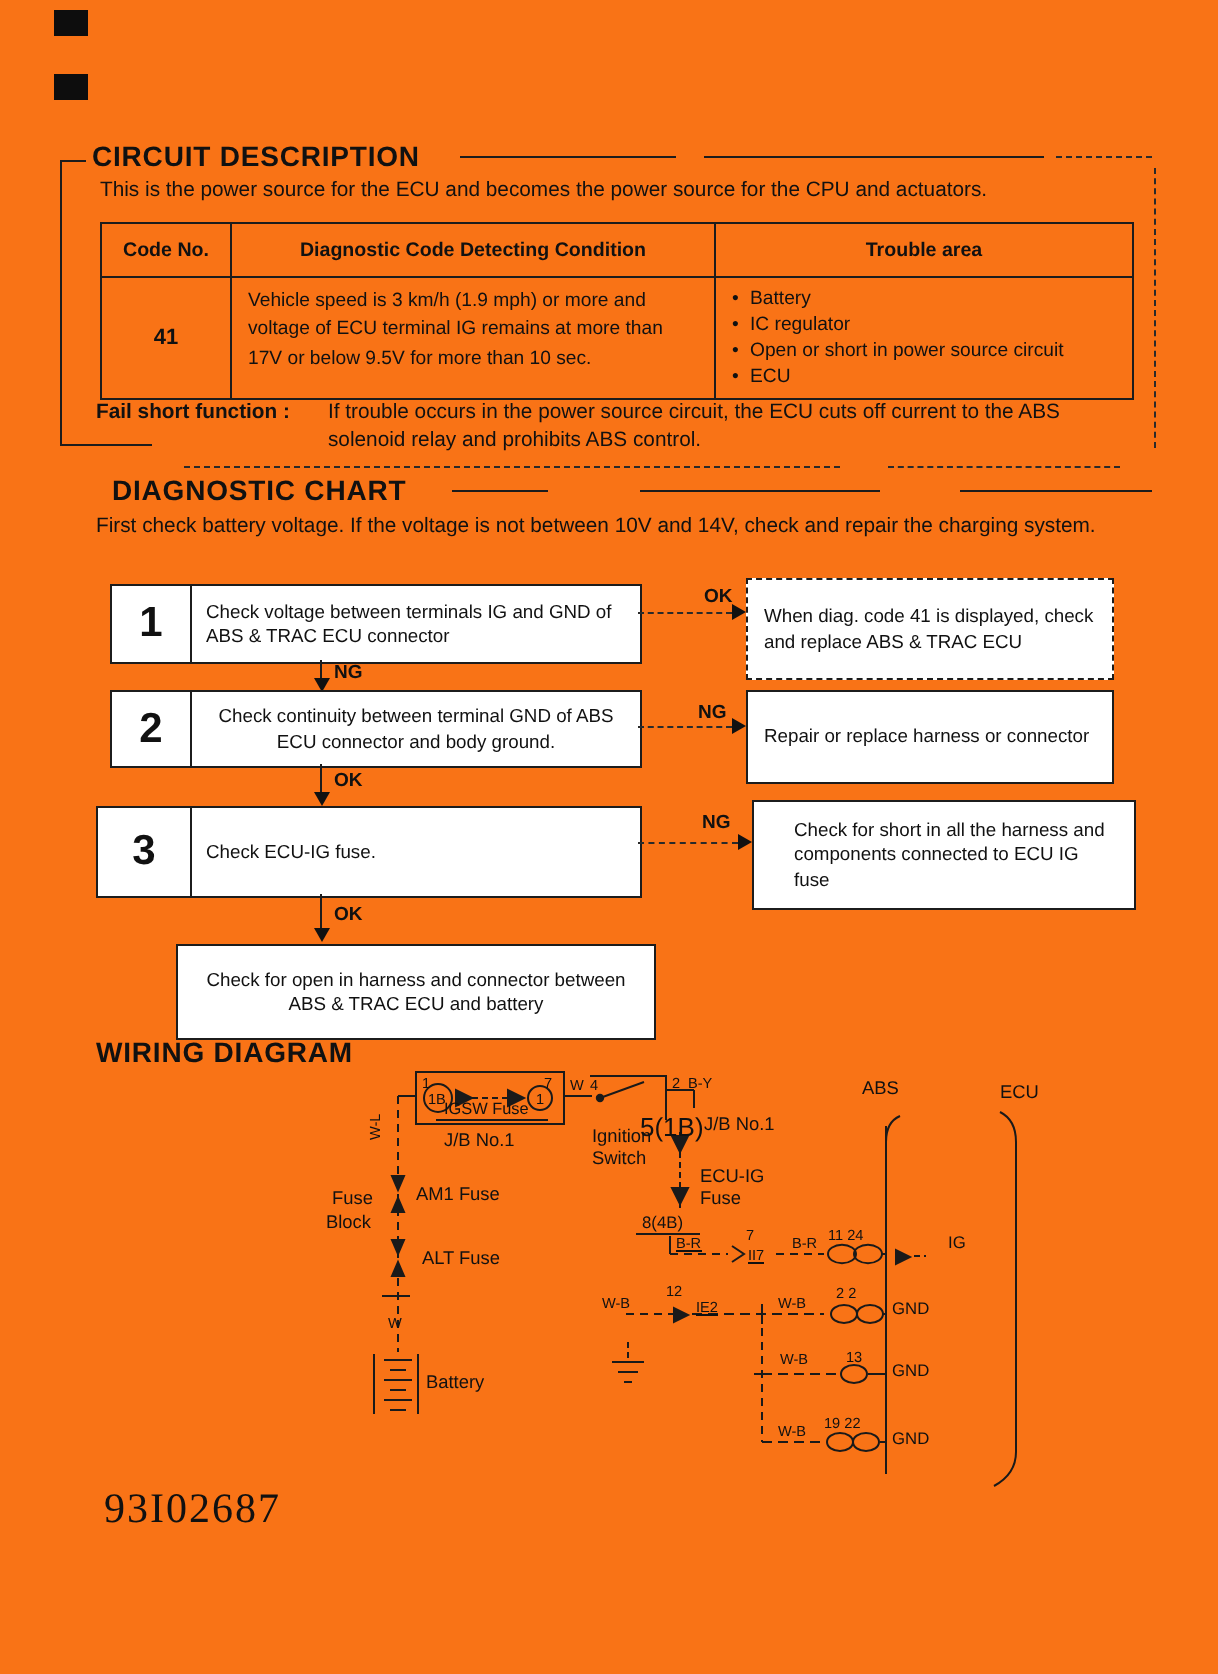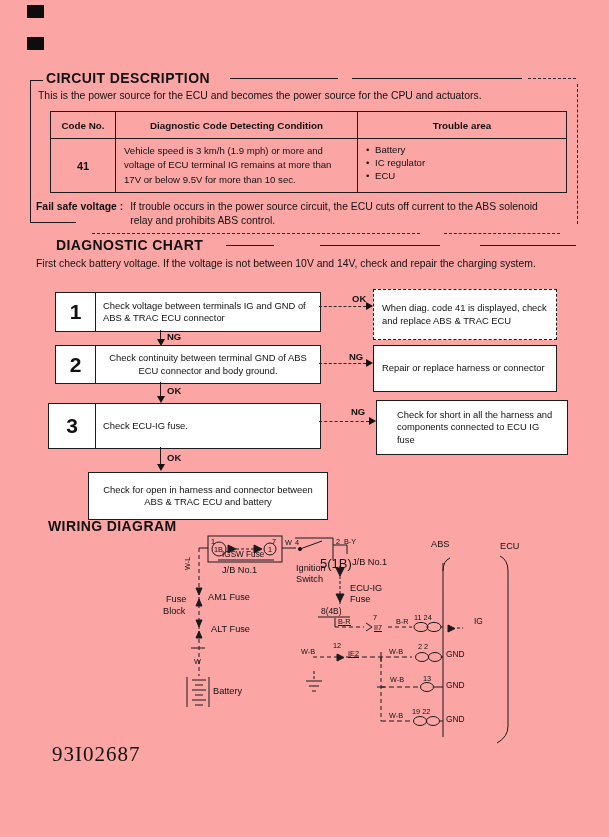--- a/index.html
+++ b/index.html
@@ -1,25 +1,25 @@
 <!DOCTYPE html>
 <html><head>
 <meta charset="utf-8">
 <style>
   html,body{margin:0;padding:0;background:#e8e8e8;}
-  #page{position:relative;width:609px;height:837px;background:#fca5a5;
+  #page{position:relative;width:609px;height:837px;background:#f97316;
         font-family:"Liberation Sans",sans-serif;color:#111;overflow:hidden;}
   .abs{position:absolute;}
   .hline{position:absolute;height:0;border-top:1px solid #1c1c1c;}
   .hdash{position:absolute;height:0;border-top:1px dashed #2a2a2a;}
   .vline{position:absolute;width:1px;background:#1c1c1c;}
   .vdash{position:absolute;width:0;border-left:1px dashed #2a2a2a;}
   .mark{position:absolute;background:#0d0d0d;}
   .sec-title{position:absolute;font-size:14px;font-weight:700;letter-spacing:.4px;white-space:nowrap;}
-  .body-txt{font-size:10.4px;line-height:1.32;}
+  .body-txt{font-size:10.4px;line-height:1.32;margin-left:12px;}
   
   .ctable{position:absolute;left:50px;top:111px;width:515px;border:1px solid #1c1c1c;
           display:grid;grid-template-columns:64px 242px 209px;font-size:9.6px;}
   .ctable .cell{border-left:1px solid #1c1c1c;padding:3px 7px;}
   .ctable .c0{border-left:none;}
   .ctable .hrow{border-bottom:1px solid #1c1c1c;font-weight:700;text-align:center;
                 display:flex;align-items:center;justify-content:center;min-height:20px;font-size:9.8px;}
   .bullets div{position:relative;padding-left:9px;line-height:1.36;}
   .bullets div::before{content:"•";position:absolute;left:0;top:0;}
   
@@ -64,26 +64,27 @@
   <div class="ctable">
     <div class="cell c0 hrow">Code No.</div>
     <div class="cell hrow">Diagnostic Code Detecting Condition</div>
     <div class="cell hrow">Trouble area</div>
 
     <div class="cell c0" style="display:flex;align-items:center;justify-content:center;font-weight:700;font-size:11px;">41</div>
     <div class="cell" style="line-height:1.5;padding:5px 8px;">Vehicle speed is 3 km/h (1.9 mph) or more and voltage of ECU terminal IG remains at more than 17V or below 9.5V for more than 10 sec.</div>
     <div class="cell bullets" style="padding:4px 8px;">
       <div>Battery</div>
       <div>IC regulator</div>
+      <div>Open or short in power source circuit</div>
       <div>ECU</div>
     </div>
   </div>
 
   <div class="abs" style="left:36px;top:200px;width:534px;display:flex;">
-    <div class="body-txt" style="font-weight:700;white-space:nowrap;margin-right:7px;">Fail safe voltage :</div>
+    <div class="body-txt" style="font-weight:700;white-space:nowrap;margin-right:7px;">Fail short function :</div>
     <div class="body-txt" style="width:426px;">If trouble occurs in the power source circuit, the ECU cuts off current to the ABS solenoid relay and prohibits ABS control.</div>
   </div>
 
   <div class="hdash" style="left:92px;top:233px;width:328px;"></div>
   <div class="hdash" style="left:444px;top:233px;width:116px;"></div>
 
   <div class="sec-title" style="left:56px;top:237px;">DIAGNOSTIC CHART</div>
   <div class="hline" style="left:226px;top:245px;width:48px;"></div>
   <div class="hline" style="left:320px;top:245px;width:120px;"></div>
   <div class="hline" style="left:480px;top:245px;width:96px;"></div>

